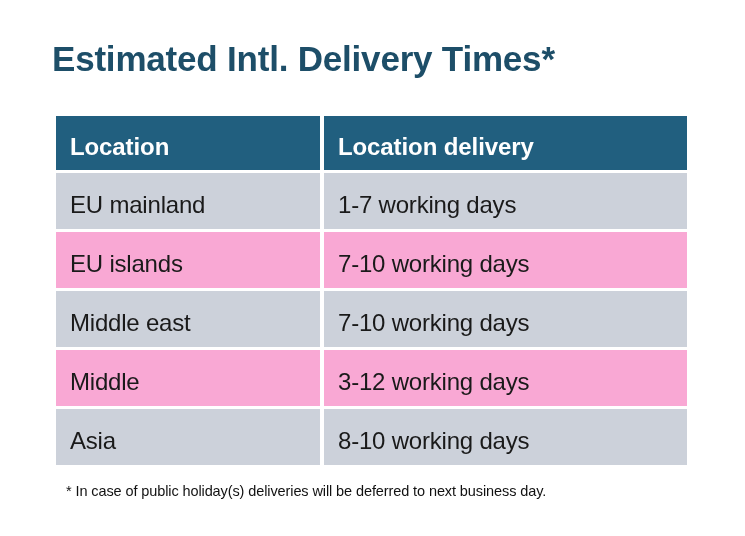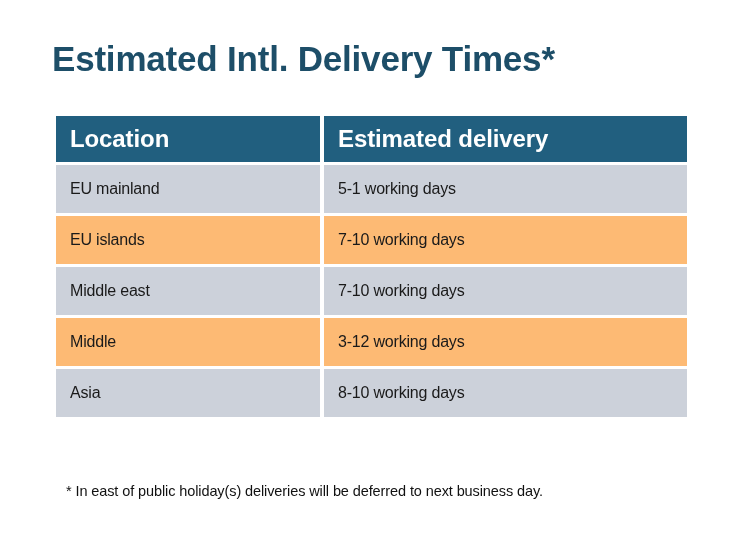--- a/index.html
+++ b/index.html
@@ -39,21 +39,21 @@
     position: absolute;
     left: 52px;
     top: 113px;
     width: 639px;
     border-collapse: separate;
     border-spacing: 4px 3px;
     table-layout: fixed;
   }
   .delivery-table th,
   .delivery-table td {
-    padding: 0 0 0 14px;
+    padding: 8px 0 0 14px;
     text-align: left;
     vertical-align: middle;
     font-weight: normal;
   }
 
   .col-location  { width: 264px; }
   .col-delivery  { width: 363px; }
 
   
   .table-head th {
@@ -62,27 +62,27 @@
     color: #ffffff;
     font-size: 24px;
     font-weight: bold;
     letter-spacing: -0.1px;
     white-space: nowrap;
   }
 
   
   .table-body td {
     height: 48px;
-    font-size: 16px;
+    font-size: 24px;
     color: #1a1a1a;
     letter-spacing: -0.2px;
     white-space: nowrap;
   }
   .table-body tr.row-odd  td { background: #ccd1da; }
-  .table-body tr.row-even td { background: #fdba74; }
+  .table-body tr.row-even td { background: #f9a8d4; }
 
   
   .footnote {
     position: absolute;
     left: 66px;
     top: 482px;
     font-size: 14.5px;
     color: #111111;
     letter-spacing: -0.1px;
     white-space: nowrap;
@@ -97,42 +97,42 @@
   <div class="page-title">Estimated Intl. Delivery Times*</div>
 
   <table class="delivery-table">
     <colgroup>
       <col class="col-location">
       <col class="col-delivery">
     </colgroup>
     <thead class="table-head">
       <tr>
         <th>Location</th>
-        <th>Estimated delivery</th>
+        <th>Location delivery</th>
       </tr>
     </thead>
     <tbody class="table-body">
       <tr class="row-odd">
         <td>EU mainland</td>
-        <td>5-1 working days</td>
+        <td>1-7 working days</td>
       </tr>
       <tr class="row-even">
         <td>EU islands</td>
         <td>7-10 working days</td>
       </tr>
       <tr class="row-odd">
         <td>Middle east</td>
         <td>7-10 working days</td>
       </tr>
       <tr class="row-even">
         <td>Middle</td>
         <td>3-12 working days</td>
       </tr>
       <tr class="row-odd">
         <td>Asia</td>
         <td>8-10 working days</td>
       </tr>
     </tbody>
   </table>
 
-  <div class="footnote">* In east of public holiday(s) deliveries will be deferred to next business day.</div>
+  <div class="footnote">* In case of public holiday(s) deliveries will be deferred to next business day.</div>
 
 </div>
 
 </body></html>

